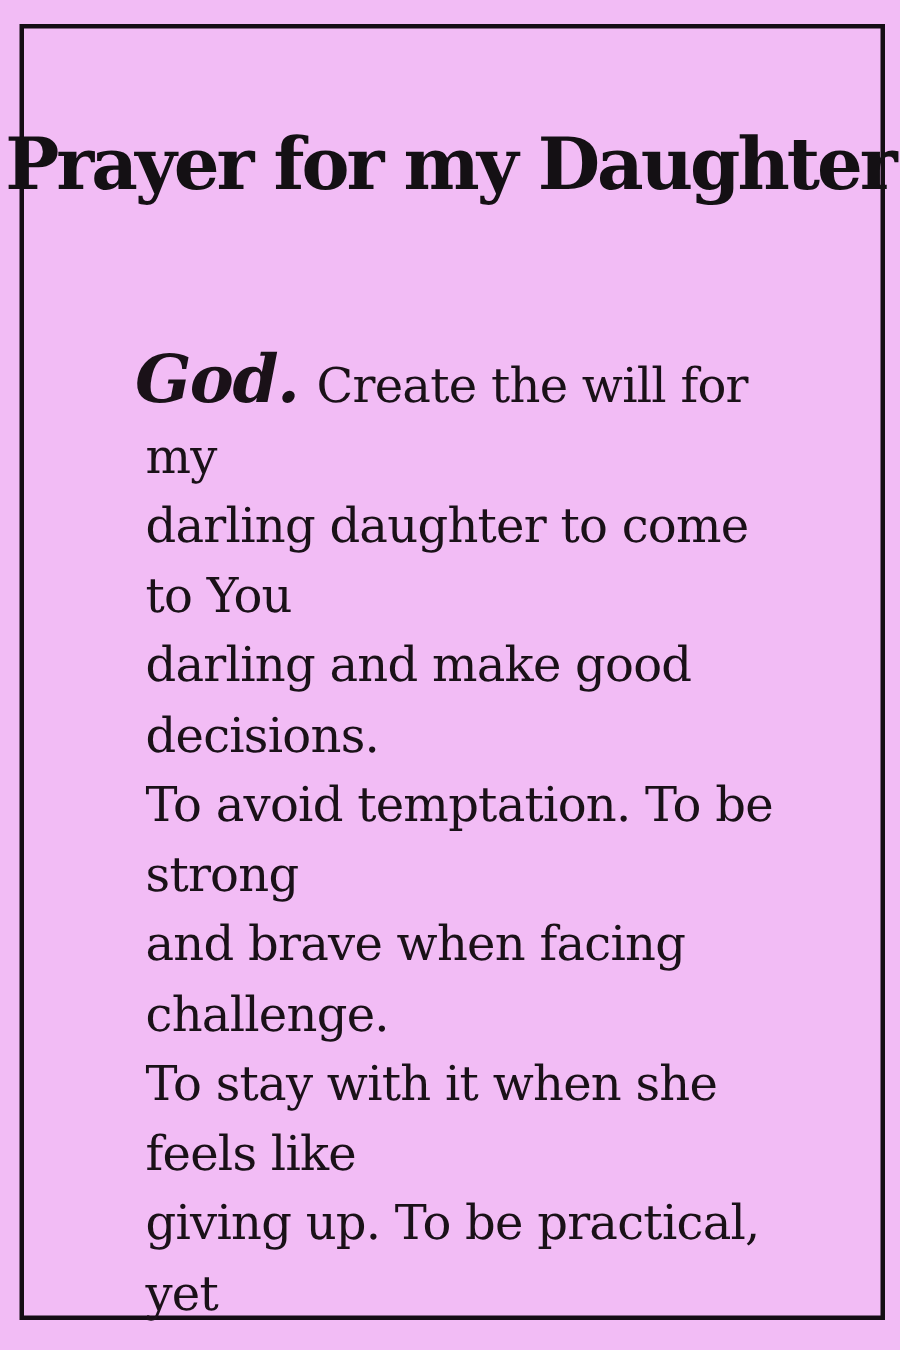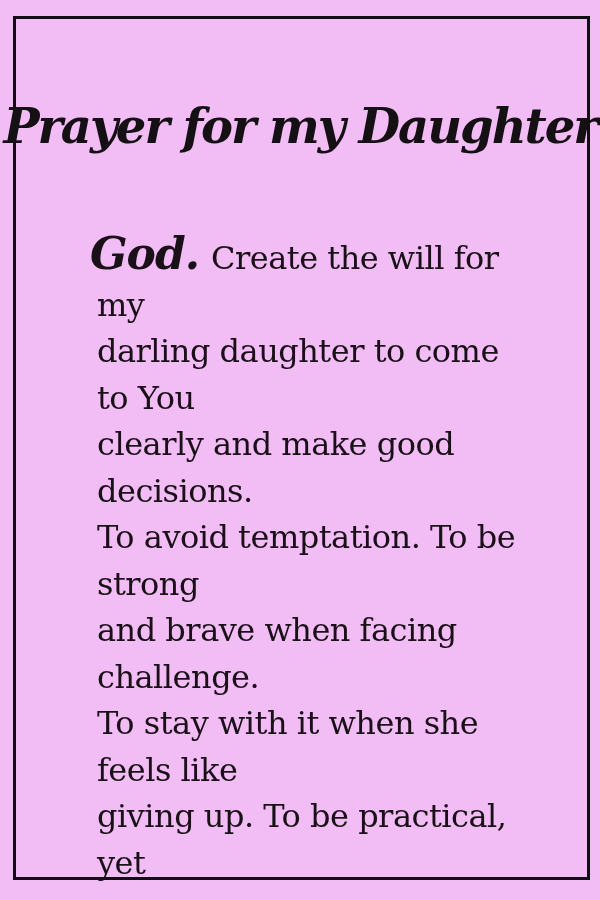--- a/index.html
+++ b/index.html
@@ -18,26 +18,25 @@
     position: absolute;
     left: 13px;
     top: 16px;
     right: 10px;
     bottom: 20px;
     border: 3px solid #150d15;
     pointer-events: none;
   }
   .poster-title {
     position: absolute;
-    top: 98px;
+    top: 82px;
     left: 0;
     width: 100%;
     text-align: center;
     font-family: "DejaVu Serif", serif;
-    font-style: italic;
     font-weight: bold;
     font-size: 48px;
     letter-spacing: -2px;
     color: #141014;
     white-space: nowrap;
   }
   .prayer-text {
     position: absolute;
     top: 231px;
     left: 97px;
@@ -81,21 +80,21 @@
 
 <div class="poster">
 
   <div class="border-frame"></div>
 
   <div class="poster-title">Prayer for my Daughter</div>
 
   <div class="prayer-text">
     <span class="prayer-line"><span class="script opening-word">God.</span><span>Create the will for my</span></span>
     <span class="prayer-line">darling daughter to come to You</span>
-    <span class="prayer-line">clearly and make good decisions.</span>
+    <span class="prayer-line">darling and make good decisions.</span>
     <span class="prayer-line">To avoid temptation. To be strong</span>
     <span class="prayer-line">and brave when facing challenge.</span>
     <span class="prayer-line">To stay with it when she feels like</span>
     <span class="prayer-line">giving up. To be practical, yet</span>
 
   </div>
 
 
 </div>
 

